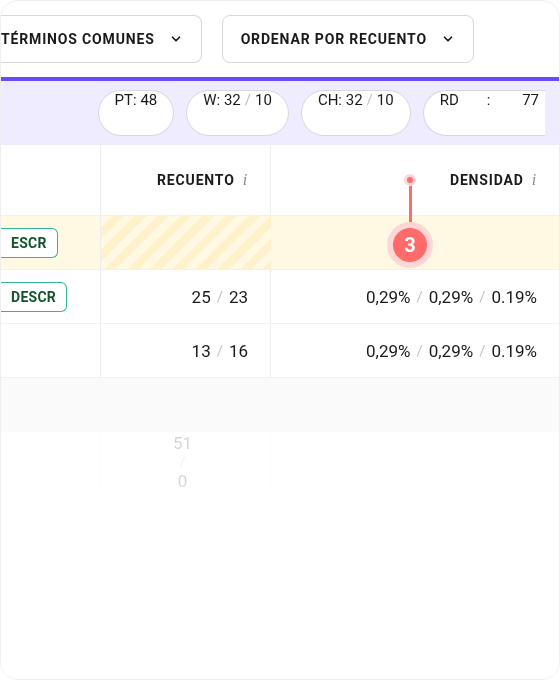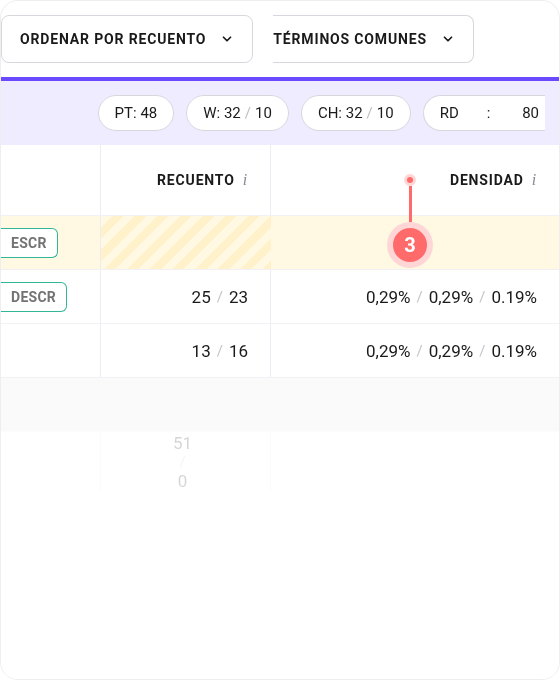--- a/index.html
+++ b/index.html
@@ -10,39 +10,39 @@
   .filters { display: flex; gap: 20px; padding: 14px 18px 14px 0; align-items: center; }
   .dropdown { display: flex; align-items: center; justify-content: space-between; gap: 14px; height: 48px; padding: 0 18px; border: 1.5px solid #d7d7de; border-radius: 8px; background: #fff; cursor: pointer; font-weight: 700; letter-spacing: 0.06em; font-size: 14px; color: #1a1a1a; }
   .dropdown.first { border-left: none; border-top-left-radius: 0; border-bottom-left-radius: 0; padding-left: 0; }
   .chev { width: 14px; height: 14px; flex: 0 0 14px; }
   .chev svg { width: 14px; height: 14px; display: block; }
 
   .purple-bar { height: 4px; background: #6b49ff; width: 100%; }
 
   
   .chips-row { background: #efecff; height: 64px; display: flex; align-items: center; justify-content: flex-end; gap: 12px; padding: 0 14px; }
-  .chip { height: 36px; border: 1.5px solid #d7d7de; background: #fff; border-radius: 999px; display: flex; align-items: center; padding: 0 16px; font-size: 15px; color: #1a1a1a; white-space: nowrap; }
+  .chip { height: 46px; border: 1.5px solid #d7d7de; background: #fff; border-radius: 999px; display: flex; align-items: flex-start; padding: 0 16px; font-size: 15px; color: #1a1a1a; white-space: nowrap; }
   .chip .slash { color: #bdbdc7; padding: 0 4px; }
   .chip.cut { border-right: none; border-top-right-radius: 0; border-bottom-right-radius: 0; padding-right: 6px; gap: 28px; }
 
   
   .table { width: 100%; }
   .thead, .trow { display: grid; grid-template-columns: 100px 170px 1fr; }
   .thead { height: 70px; }
   .th { display: flex; align-items: center; justify-content: flex-end; gap: 8px; padding: 0 22px 0 16px; font-weight: 700; letter-spacing: 0.06em; font-size: 14px; color: #1a1a1a; border-right: 1px solid #ececf2; position: relative; }
   .th:last-child { border-right: none; }
   .info-i { font-family: Georgia, 'Times New Roman', serif; font-style: italic; font-weight: 400; color: #8a8a95; font-size: 16px; }
 
   .trow { height: 54px; border-top: 1px solid #f1f1f5; }
   .td { display: flex; align-items: center; justify-content: flex-end; padding: 0 22px 0 16px; font-size: 17px; color: #1a1a1a; border-right: 1px solid #ececf2; }
   .td:last-child { border-right: none; }
   .td .slash { color: #c3c3cc; padding: 0 6px; font-size: 15px; }
 
   .badge-cell { justify-content: flex-start; padding-left: 0; padding-right: 10px; }
-  .badge { display: inline-flex; align-items: center; height: 30px; padding: 0 10px; border: 1.5px solid #2fb797; color: #737373; border-radius: 6px; font-weight: 700; font-size: 14px; letter-spacing: 0.02em; background: #fff; }
+  .badge { display: inline-flex; align-items: center; height: 30px; padding: 0 10px; border: 1.5px solid #2fb797; color: #14532d; border-radius: 6px; font-weight: 700; font-size: 14px; letter-spacing: 0.02em; background: #fff; }
   .badge.cut { border-left: none; border-top-left-radius: 0; border-bottom-left-radius: 0; }
 
   .trow.highlight { background: #fff8e2; }
   .trow.highlight .td.hatched {
     background: repeating-linear-gradient(135deg, #fff8e2 0 8px, #fff2ca 8px 16px);
   }
 
   .spacer-row { height: 54px; background: #fafafb; border-top: 1px solid #f1f1f5; }
   .faded-row { height: 60px; border-top: 1px solid #f1f1f5; opacity: 0.18; display: grid; grid-template-columns: 100px 170px 1fr; }
   .faded-row .td { font-size: 17px; flex-direction: column; }
@@ -55,30 +55,30 @@
   .callout .dot { width: 12px; height: 12px; border-radius: 50%; background: #ff6b6b; border: 3px solid #ffd6d6; }
   .callout .stem { width: 3px; height: 36px; background: #ff6b6b; }
   .callout .bubble { width: 46px; height: 46px; border-radius: 50%; background: #ff6b6b; border: 6px solid #ffd6d6; color: #fff; font-weight: 700; font-size: 20px; display: flex; align-items: center; justify-content: center; }
 </style>
 </head>
 <body>
 
 <div class="frame">
 
   <div class="filters">
-    <div class="dropdown">
-      <span>ORDENAR POR RECUENTO</span>
+    <div class="dropdown first">
+      <span>TÉRMINOS COMUNES</span>
       <span class="chev">
         <svg viewBox="0 0 24 24" fill="none" stroke="#1a1a1a" stroke-width="3" stroke-linecap="round" stroke-linejoin="round">
             <polyline points="6 9 12 15 18 9"></polyline>
           </svg>
       </span>
     </div>
-    <div class="dropdown first">
-      <span>TÉRMINOS COMUNES</span>
+    <div class="dropdown">
+      <span>ORDENAR POR RECUENTO</span>
       <span class="chev">
         <svg viewBox="0 0 24 24" fill="none" stroke="#1a1a1a" stroke-width="3" stroke-linecap="round" stroke-linejoin="round">
             <polyline points="6 9 12 15 18 9"></polyline>
           </svg>
       </span>
     </div>
   </div>
 
   <div class="purple-bar"></div>
 
@@ -86,21 +86,21 @@
     <div class="chip">
       <span>PT</span>:&nbsp;<span>48</span>
     </div>
     <div class="chip">
       <span>W</span>:&nbsp;<span>32</span><span class="slash">/</span><span>10</span>
     </div>
     <div class="chip">
       <span>CH</span>:&nbsp;<span>32</span><span class="slash">/</span><span>10</span>
     </div>
     <div class="chip cut">
-      <span>RD</span>:&nbsp;<span>80</span>
+      <span>RD</span>:&nbsp;<span>77</span>
     </div>
   </div>
 
   <div class="table">
     <div class="thead">
       <div class="th" style="border-right:1px solid #ececf2"></div>
       <div class="th">
         <span>RECUENTO</span>
         <span class="info-i">i</span>
       </div>

